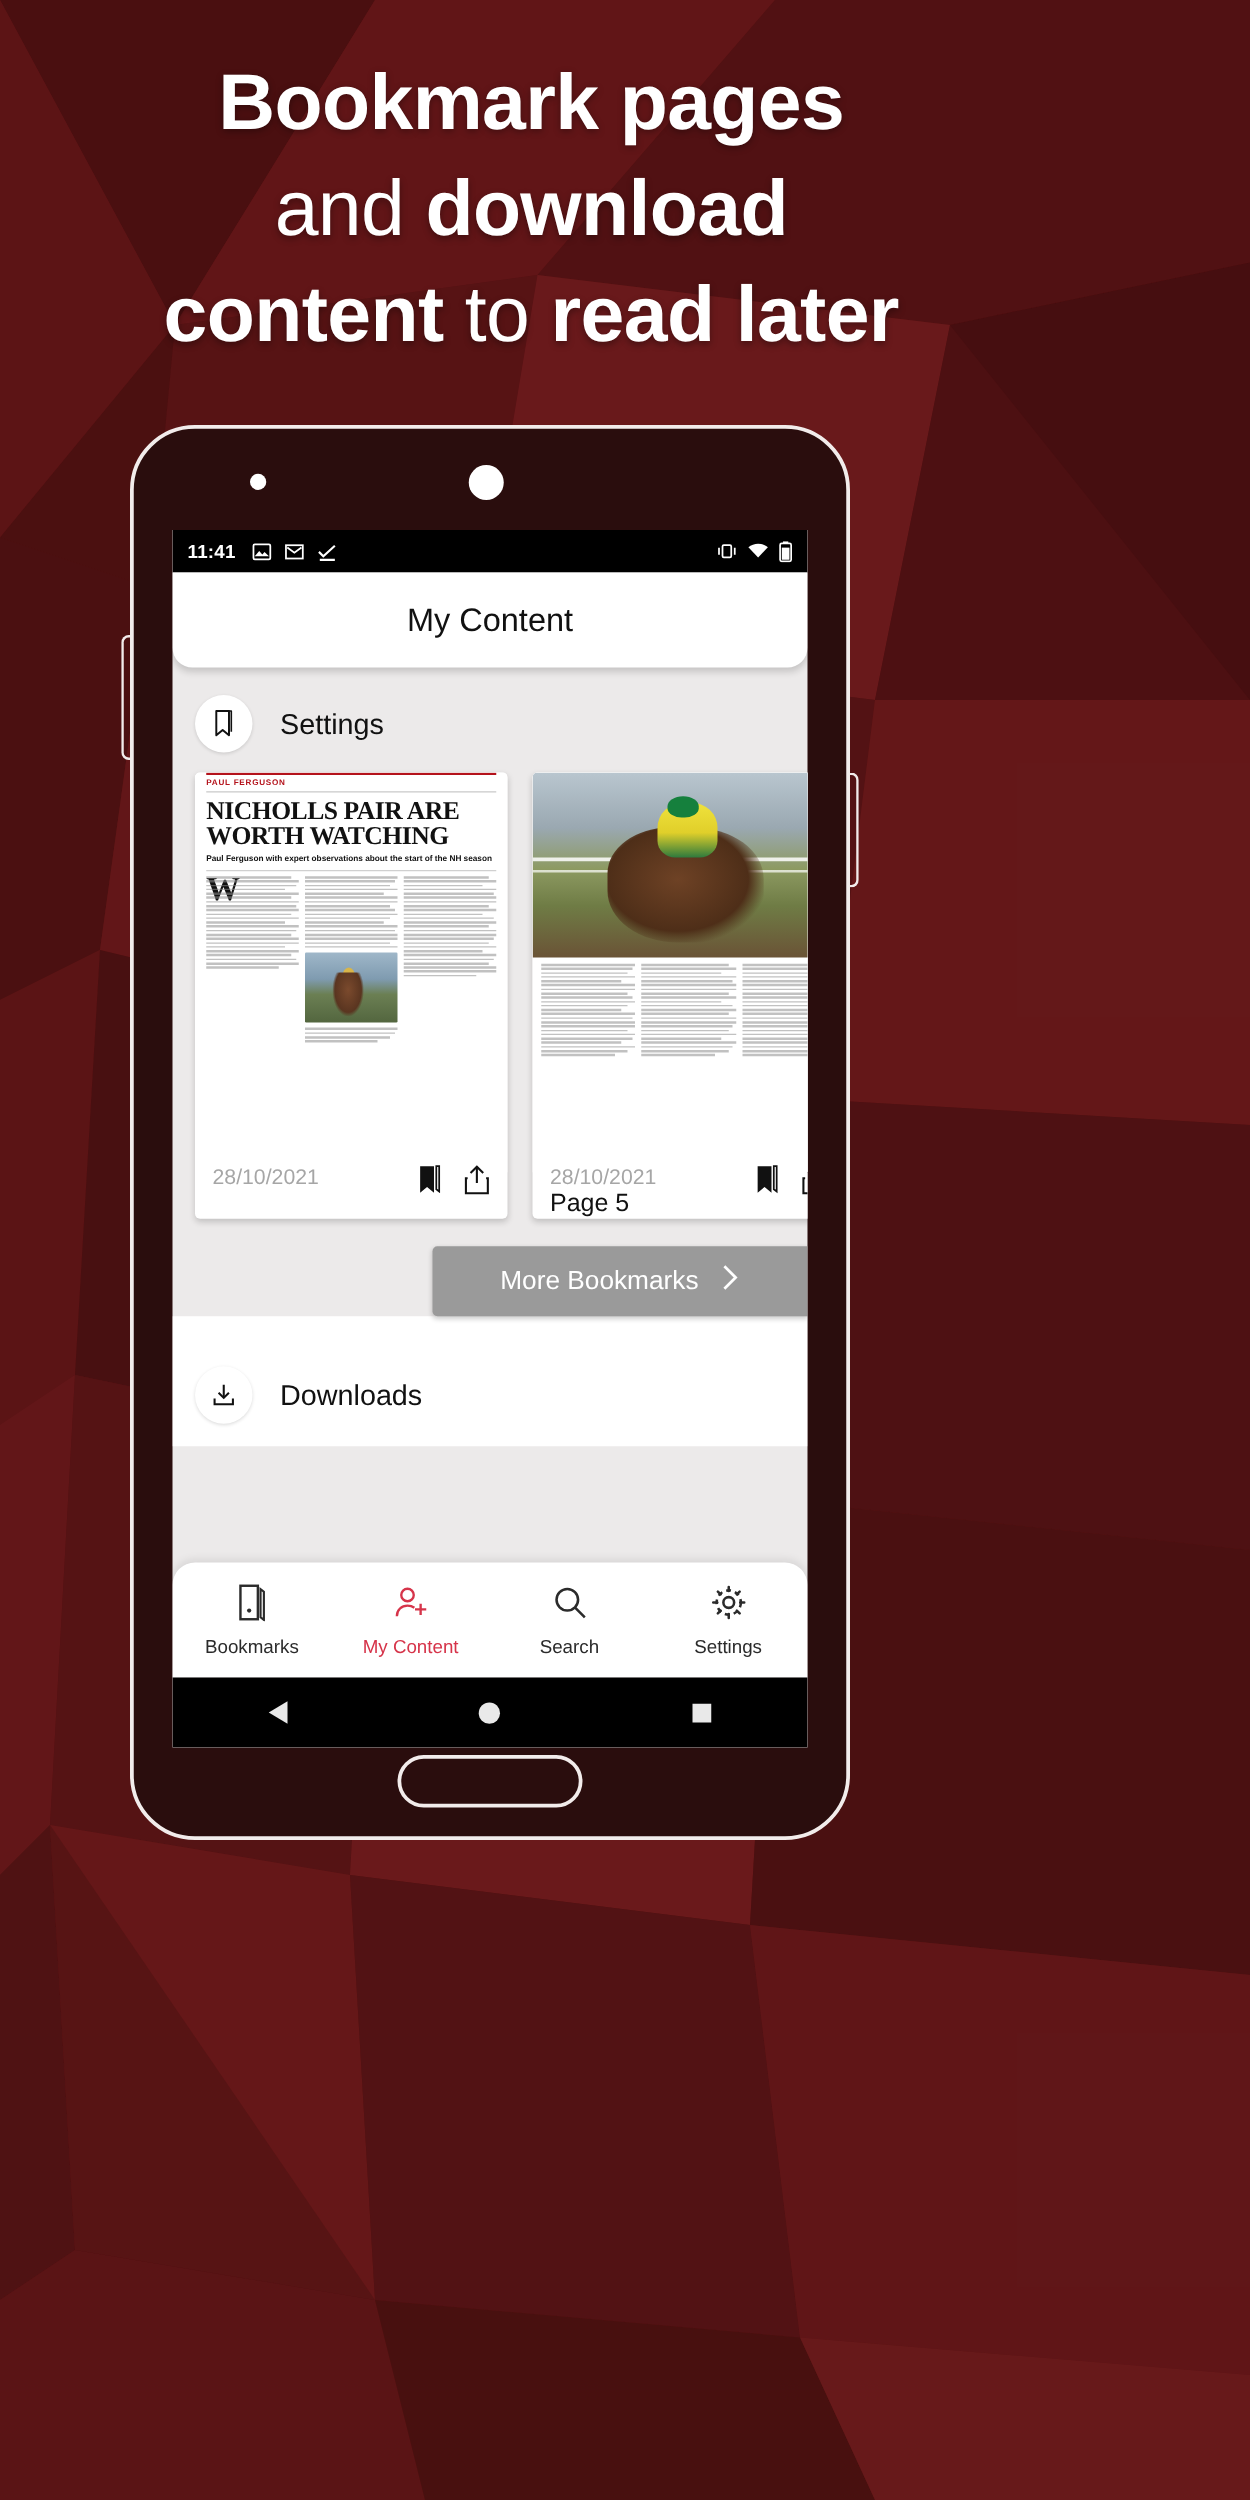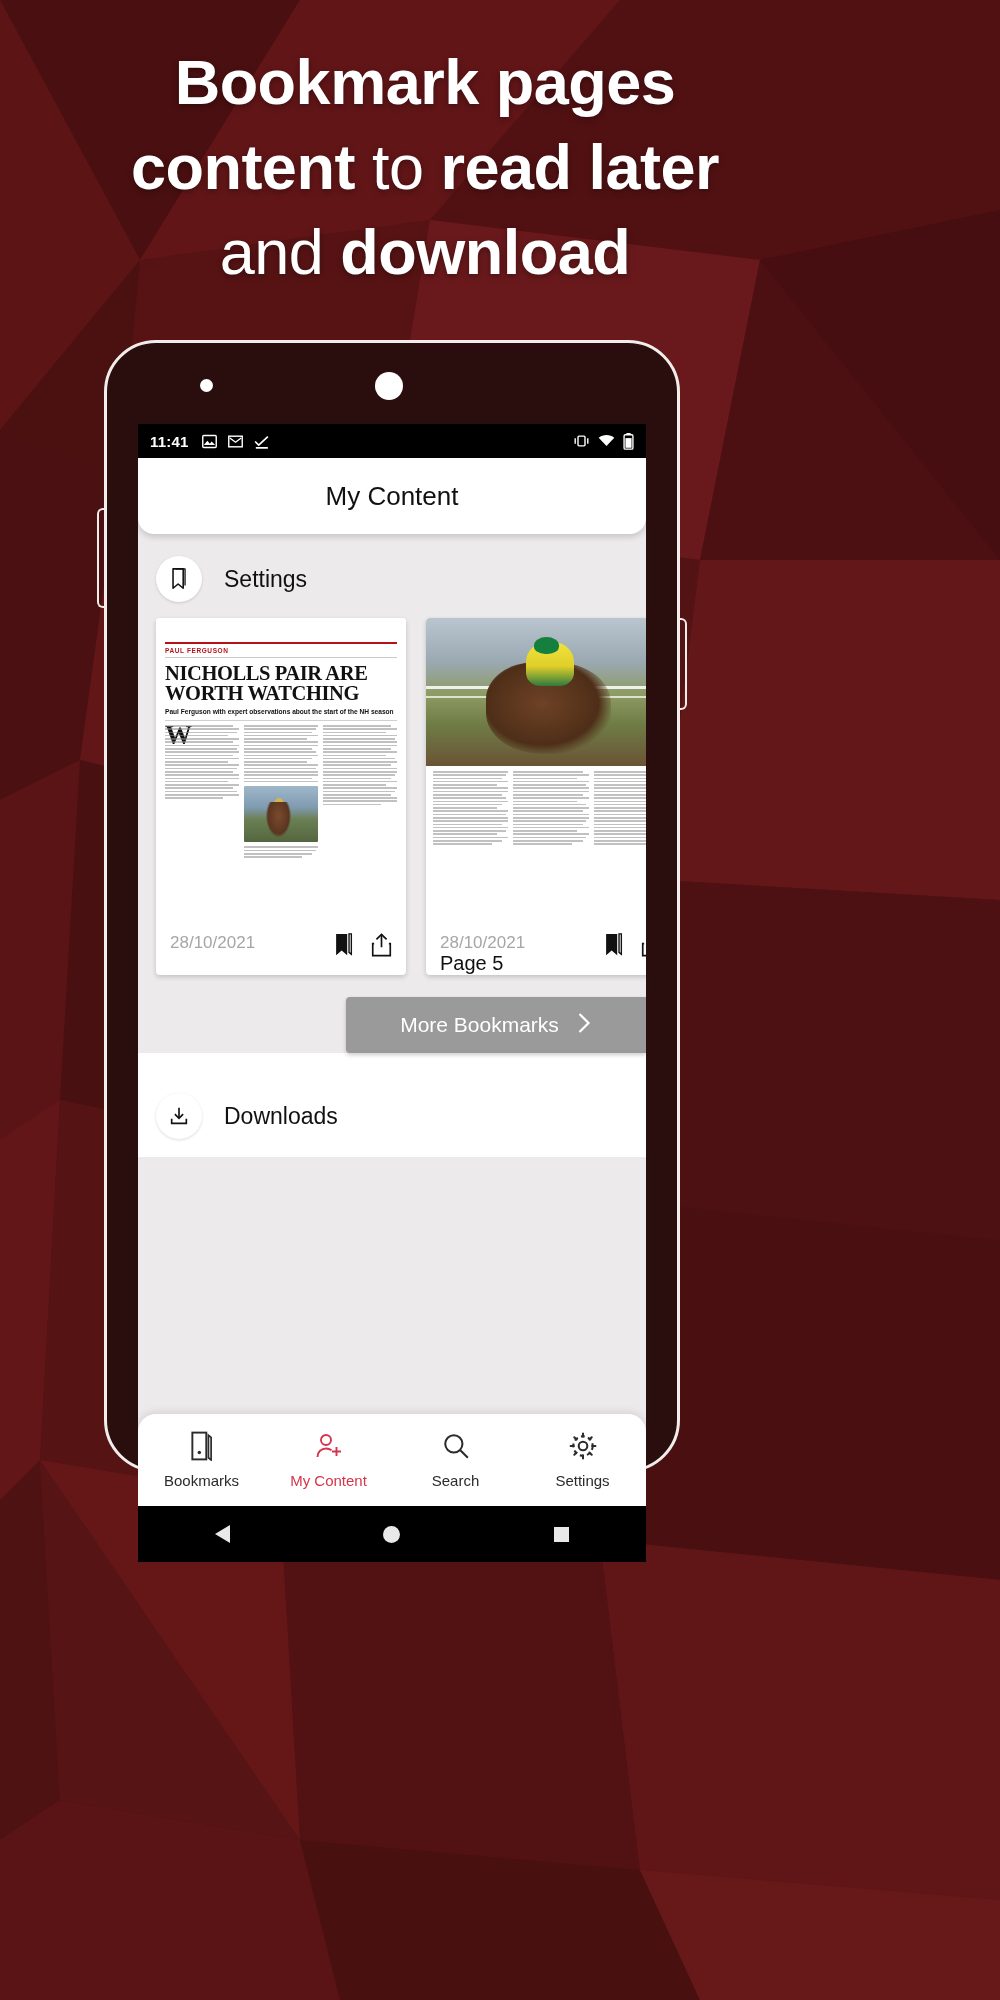--- a/index.html
+++ b/index.html
@@ -65,21 +65,21 @@
   .home-pill {
     position:absolute; left:50%; transform:translateX(-50%);
     bottom:26px; width:148px; height:42px;
     border:3px solid #f2eceb; border-radius:22px;
   }
 
   
   #screen {
     position:absolute;
     left:34px; top:84px;
-    width:508px; height:1138px;
+    width:508px; height:974px;
     background:#eceaea;
     overflow:hidden;
   }
 
   
   .statusbar {
     height:34px; background:#000; color:#fff;
     display:flex; align-items:center; padding:0 12px;
     font-size:15px; font-weight:bold;
   }
@@ -129,21 +129,21 @@
   .card-title { font-size:20px; color:#111; }
   .card-foot {
     position:absolute; left:0; right:0; bottom:0;
     display:flex; align-items:flex-start;
     padding:0 14px 14px 14px;
   }
   .card-date { font-size:17px; color:#a6a6a6; }
   .card-acts { margin-left:auto; display:flex; gap:18px; align-items:center; }
 
   
-  .mag { width:100%; height:100%; background:#fff; padding:24px 9px; position:relative; }
+  .mag { width:100%; height:100%; background:#fff; padding:0 9px; position:relative; }
   .mag-rule { height:2px; background:#b4121b; margin-bottom:3px; }
   .mag-kicker { font-size:6.5px; color:#b4121b; font-weight:bold; letter-spacing:.6px; }
   .mag-rule2 { height:1px; background:#c9c9c9; margin:3px 0 5px; }
   .mag-head {
     font-family:"Liberation Serif", serif;
     font-weight:bold; font-size:20.5px; line-height:20px;
     color:#111; letter-spacing:-0.4px;
   }
   .mag-standfirst {
     font-size:6.6px; font-weight:bold; color:#111;
@@ -276,22 +276,22 @@
     <polygon points="640,1870 1000,1900 1000,2000 700,2000" fill="#681a1b"></polygon>
     <polygon points="140,260 120,470 0,430" fill="#3f0d0e" opacity=".6"></polygon>
     <polygon points="760,260 1000,560 1000,210" fill="#3d0c0d" opacity=".5"></polygon>
     <polygon points="330,820 620,1200 300,1150" fill="#3f0e0f" opacity=".35"></polygon>
     <polygon points="40,1460 300,1840 60,1800" fill="#400e0f" opacity=".4"></polygon>
   </g>
 </svg>
 
 <div class="headline">
   <span class="ln"><b class="hl-b">Bookmark pages</b></span>
+  <span class="ln"><span class="hl-l">and </span><b class="hl-b">download</b></span>
   <span class="ln"><b class="hl-b">content </b><span class="hl-l">to </span><b class="hl-b">read later</b></span>
-  <span class="ln"><span class="hl-l">and </span><b class="hl-b">download</b></span>
 </div>
 
 <div id="phone">
   <div class="phone-outline"></div>
   <div class="btn-left"></div>
   <div class="btn-right"></div>
   <div class="sensor-dot"></div>
   <div class="camera-dot"></div>
   <div class="home-pill"></div>
 

